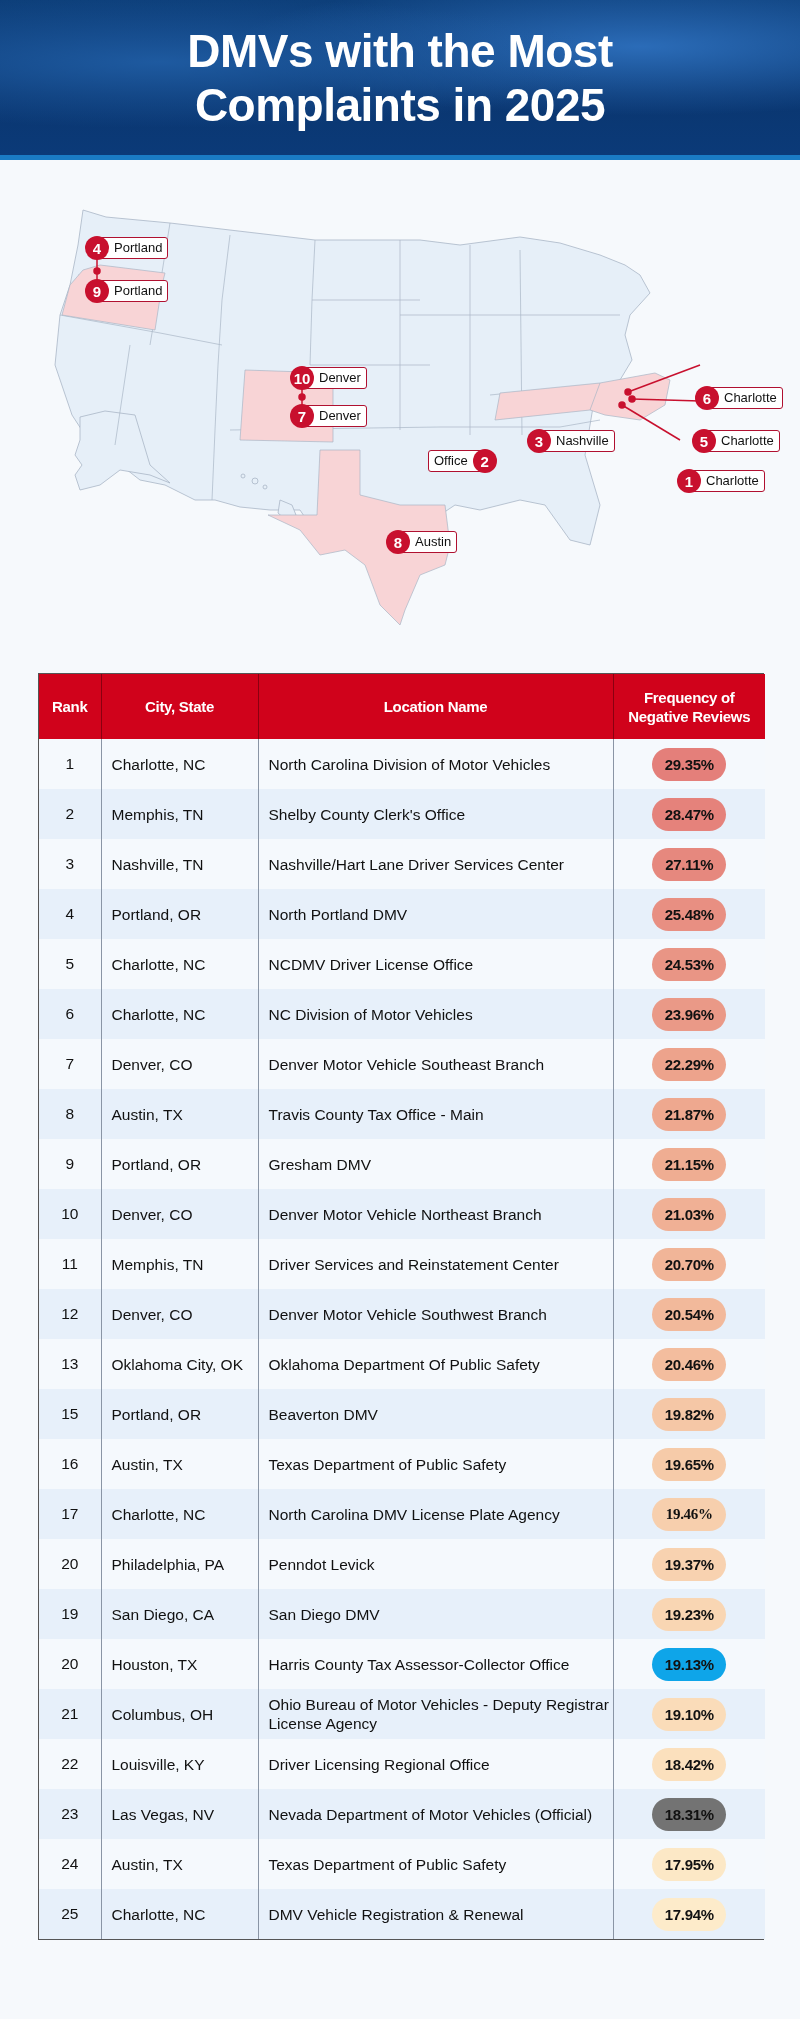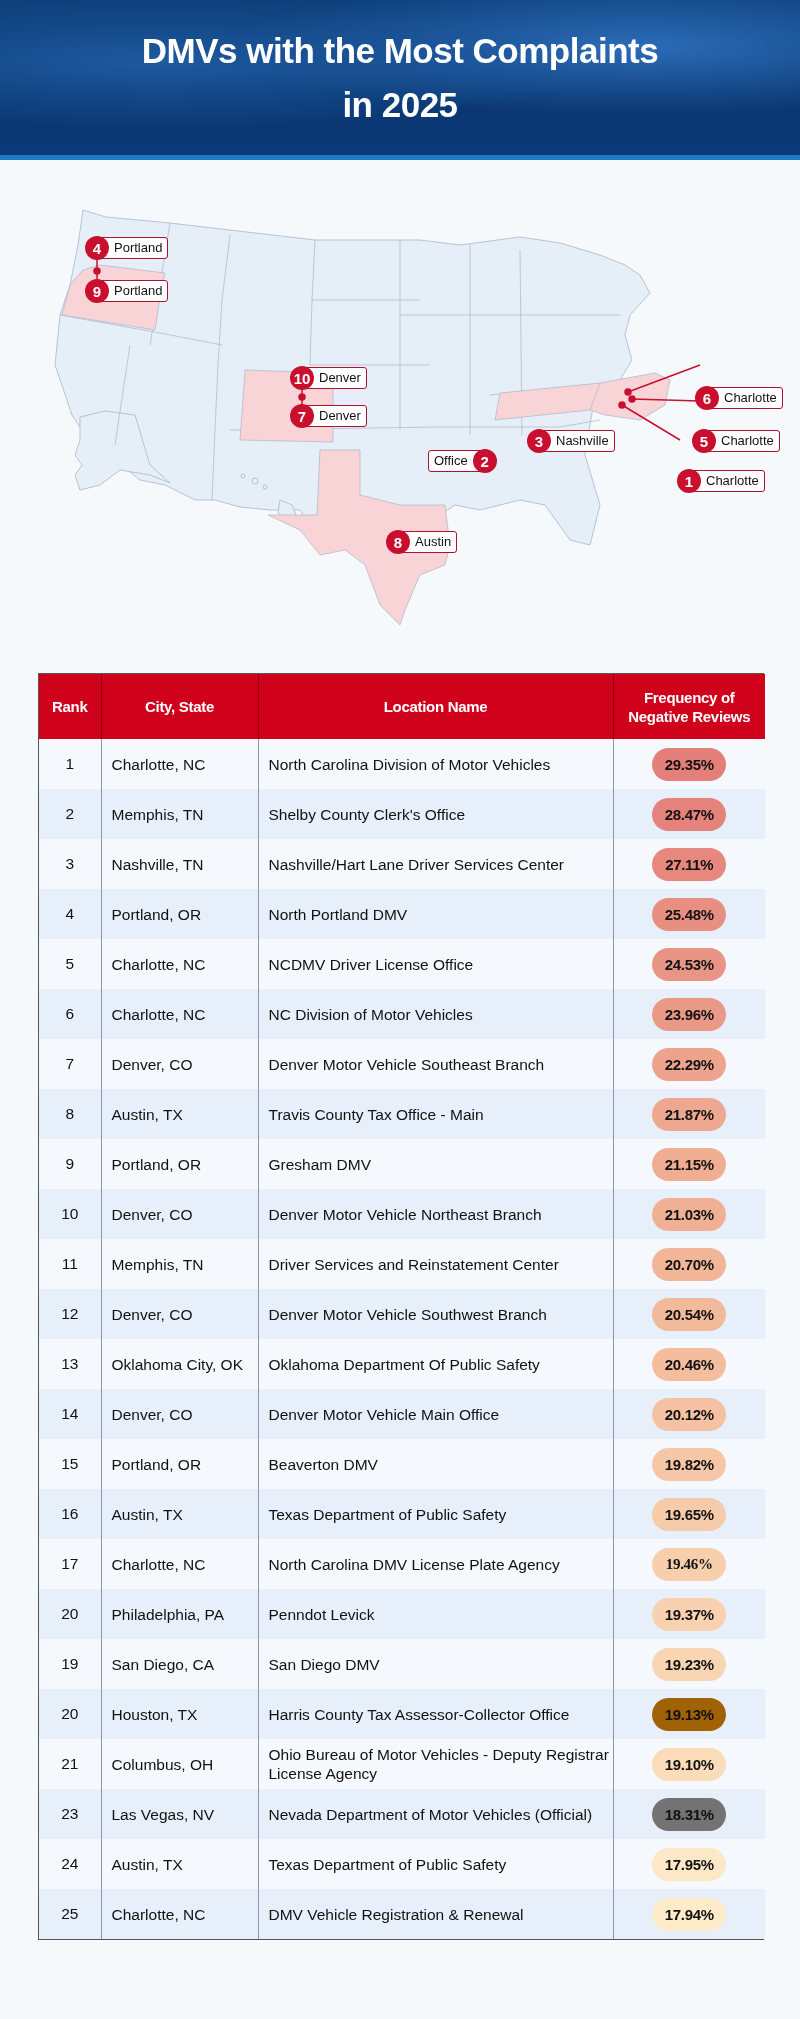--- a/index.html
+++ b/index.html
@@ -1,18 +1,18 @@
 <!DOCTYPE html>
 <html><head>
 <meta charset="utf-8">
 <style>
 *{box-sizing:border-box;margin:0;padding:0}
 body{width:800px;height:2019px;background:#f6f9fc;font-family:"Liberation Sans",sans-serif;overflow:hidden;position:relative}
 .header{height:160px;background:radial-gradient(ellipse at 20% 40%,#1e5aa0 0%,transparent 50%),radial-gradient(ellipse at 80% 30%,#2b6cb8 0%,transparent 45%),linear-gradient(180deg,#0d3f7a 0%,#0a3670 60%,#0b3a78 100%);border-bottom:5px solid #1a7bc4;display:flex;align-items:center;justify-content:center;text-align:center}
-.header h1{color:#fff;font-size:35px;font-weight:700;line-height:54px;letter-spacing:-0.5px;width:520px}
+.header h1{color:#fff;font-size:46px;font-weight:700;line-height:54px;letter-spacing:-0.5px;width:520px}
 .map{position:absolute;left:0;top:165px;width:800px;height:480px}
 .map svg{position:absolute;left:0;top:0}
 .pin{position:absolute;display:flex;align-items:center;height:22px}
 .pin .num{width:24px;height:24px;border-radius:50%;background:#c8102e;color:#fff;font-weight:700;font-size:15px;display:flex;align-items:center;justify-content:center;position:relative;z-index:2;flex-shrink:0}
 .pin .lbl{background:#fff;border:1.5px solid #b01030;border-radius:3px;height:22px;line-height:19px;font-size:13px;color:#111;padding:0 5px 0 16px;margin-left:-12px;z-index:1}
 .pin.rev .lbl{padding:0 16px 0 5px;margin-left:0;margin-right:-12px}
 .table-wrap{position:absolute;left:38px;top:673px;width:726px;border:1.5px solid #555;background:#fff}
 table{width:100%;border-collapse:collapse;table-layout:fixed}
 thead th{background:#d0021b;color:#fff;font-weight:700;font-size:15px;height:65px;border-right:1px solid #8a0010;line-height:19px;letter-spacing:-0.3px}
 thead th:last-child{border-right:none}
@@ -221,26 +221,20 @@
     <td class="loc">Denver Motor Vehicle Southwest Branch</td>
     <td class="freq"><span class="pill" style="background: rgb(242, 185, 155);">20.54%</span></td>
   </tr>
         <tr>
     <td class="rank">13</td>
     <td class="city">Oklahoma City, OK</td>
     <td class="loc">Oklahoma Department Of Public Safety</td>
     <td class="freq"><span class="pill" style="background: rgb(243, 189, 158);">20.46%</span></td>
   </tr>
         <tr>
-    <td class="rank">14</td>
-    <td class="city">Denver, CO</td>
-    <td class="loc">Denver Motor Vehicle Main Office</td>
-    <td class="freq"><span class="pill" style="background: rgb(244, 194, 162);">20.12%</span></td>
-  </tr>
-        <tr>
     <td class="rank">15</td>
     <td class="city">Portland, OR</td>
     <td class="loc">Beaverton DMV</td>
     <td class="freq"><span class="pill" style="background: rgb(245, 199, 166);">19.82%</span></td>
   </tr>
         <tr>
     <td class="rank">16</td>
     <td class="city">Austin, TX</td>
     <td class="loc">Texas Department of Public Safety</td>
     <td class="freq"><span class="pill" style="background: rgb(246, 203, 169);">19.65%</span></td>
@@ -260,29 +254,35 @@
         <tr>
     <td class="rank">19</td>
     <td class="city">San Diego, CA</td>
     <td class="loc">San Diego DMV</td>
     <td class="freq"><span class="pill" style="background: rgb(249, 214, 179);">19.23%</span></td>
   </tr>
         <tr>
     <td class="rank">20</td>
     <td class="city">Houston, TX</td>
     <td class="loc">Harris County Tax Assessor-Collector Office</td>
-    <td class="freq"><span class="pill" style="background: #a16207;">19.13%</span></td>
+    <td class="freq"><span class="pill" style="background: #0ea5e9;">19.13%</span></td>
   </tr>
         <tr>
     <td class="rank">21</td>
     <td class="city">Columbus, OH</td>
     <td class="loc">Ohio Bureau of Motor Vehicles - Deputy Registrar License Agency</td>
     <td class="freq"><span class="pill" style="background: rgb(250, 220, 185);">19.10%</span></td>
   </tr>
         <tr>
+    <td class="rank">22</td>
+    <td class="city">Louisville, KY</td>
+    <td class="loc">Driver Licensing Regional Office</td>
+    <td class="freq"><span class="pill" style="background: rgb(251, 224, 189);">18.42%</span></td>
+  </tr>
+        <tr>
     <td class="rank">23</td>
     <td class="city">Las Vegas, NV</td>
     <td class="loc">Nevada Department of Motor Vehicles (Official)</td>
     <td class="freq"><span class="pill" style="background: #737373; text-align: center;">18.31%</span></td>
   </tr>
         <tr>
     <td class="rank">24</td>
     <td class="city">Austin, TX</td>
     <td class="loc">Texas Department of Public Safety</td>
     <td class="freq"><span class="pill" style="background: rgb(252, 232, 198);">17.95%</span></td>

